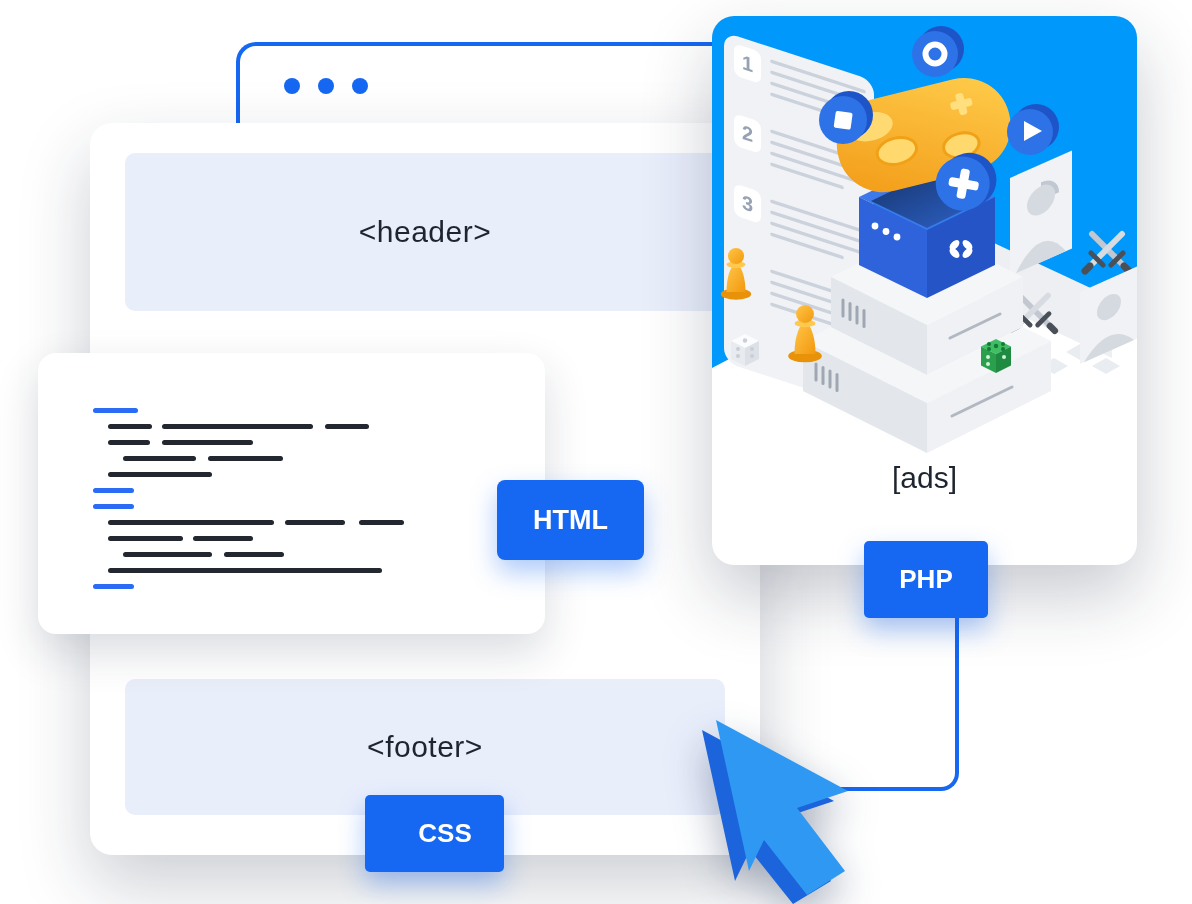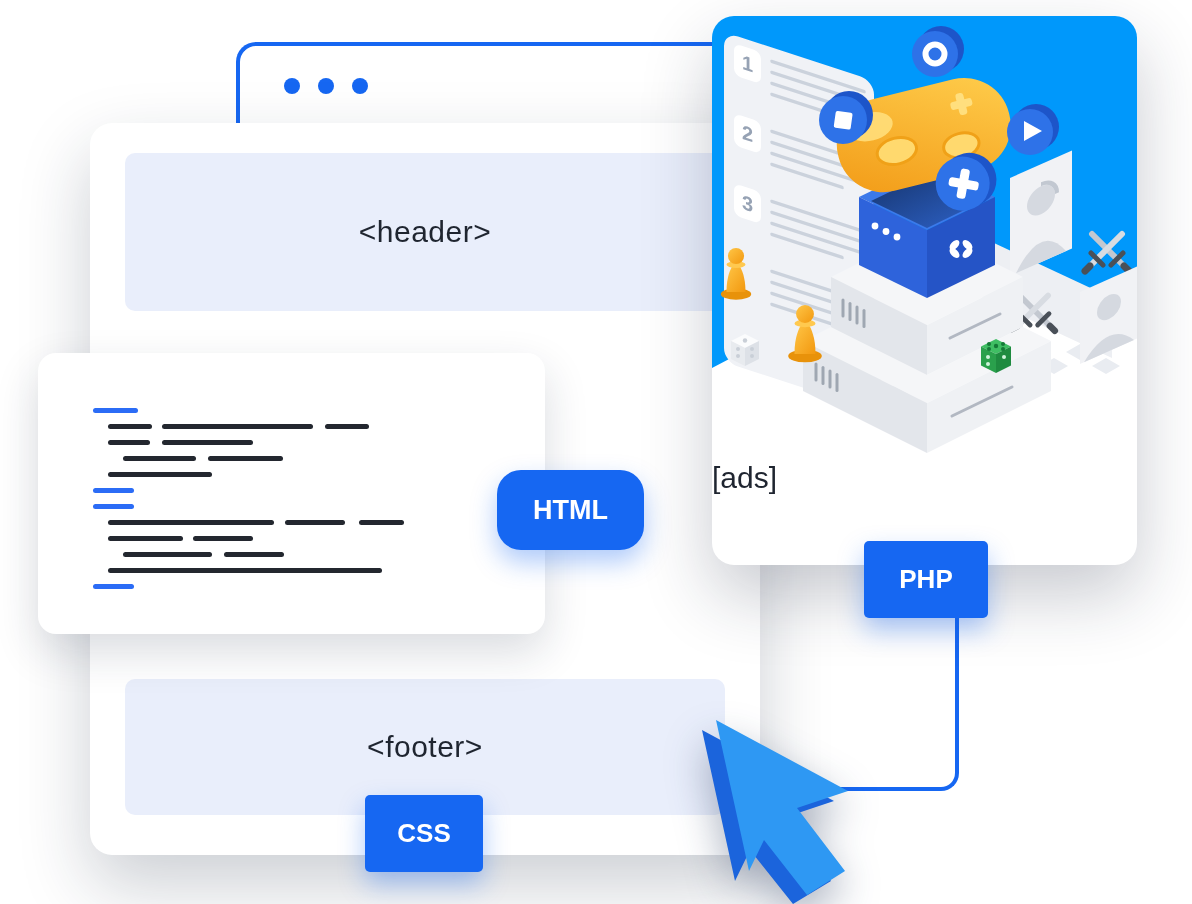--- a/index.html
+++ b/index.html
@@ -20,28 +20,28 @@
   .band.header{top:30px;height:158px;}
   .band.footer{top:556px;height:136px;}
   
   .code-card{position:absolute;left:38px;top:353px;width:507px;height:281px;background:#fff;
     border-radius:18px;box-shadow:0 18px 44px rgba(25,35,60,.16);z-index:3;}
   .cl{position:absolute;height:5px;border-radius:3px;}
   
   .badge{position:absolute;display:flex;align-items:center;justify-content:center;
     background:var(--accent);color:#fff;font-weight:bold;border-radius:5px;
     box-shadow:0 12px 26px rgba(22,103,242,.35);}
-  .badge.html{left:497px;top:470px;width:147px;height:80px;font-size:27px;z-index:4;border-radius:24px;}
-  .badge.css{left:365px;top:795px;width:118px;height:77px;font-size:26px;z-index:4;}
+  .badge.html{left:497px;top:480px;width:147px;height:80px;font-size:27px;z-index:4;border-radius:8px;}
+  .badge.css{left:365px;top:795px;width:118px;height:77px;font-size:26px;z-index:4;padding-left:21px;}
   .badge.php{left:864px;top:541px;width:124px;height:77px;font-size:26px;z-index:5;}
   
   .right-card{position:absolute;left:712px;top:16px;width:425px;height:549px;background:#fff;
     border-radius:22px;box-shadow:0 30px 70px rgba(25,35,60,.24);z-index:2;overflow:hidden;}
   .right-card svg{position:absolute;left:0;top:0;}
-  .ads-label{position:absolute;left:0;top:445px;width:100%;text-align:left;
+  .ads-label{position:absolute;left:0;top:445px;width:100%;text-align:center;
     font-size:30px;color:#1F2530;}
   
   .connector-bottom{position:absolute;left:833px;top:615px;width:122px;height:172px;
     border-right:4px solid var(--accent);border-bottom:4px solid var(--accent);
     border-bottom-right-radius:18px;z-index:1;}
   .cursor{position:absolute;left:688px;top:700px;z-index:10;
     filter:drop-shadow(0 16px 20px rgba(20,40,80,.35));}
 </style>
 </head>
 <body>

